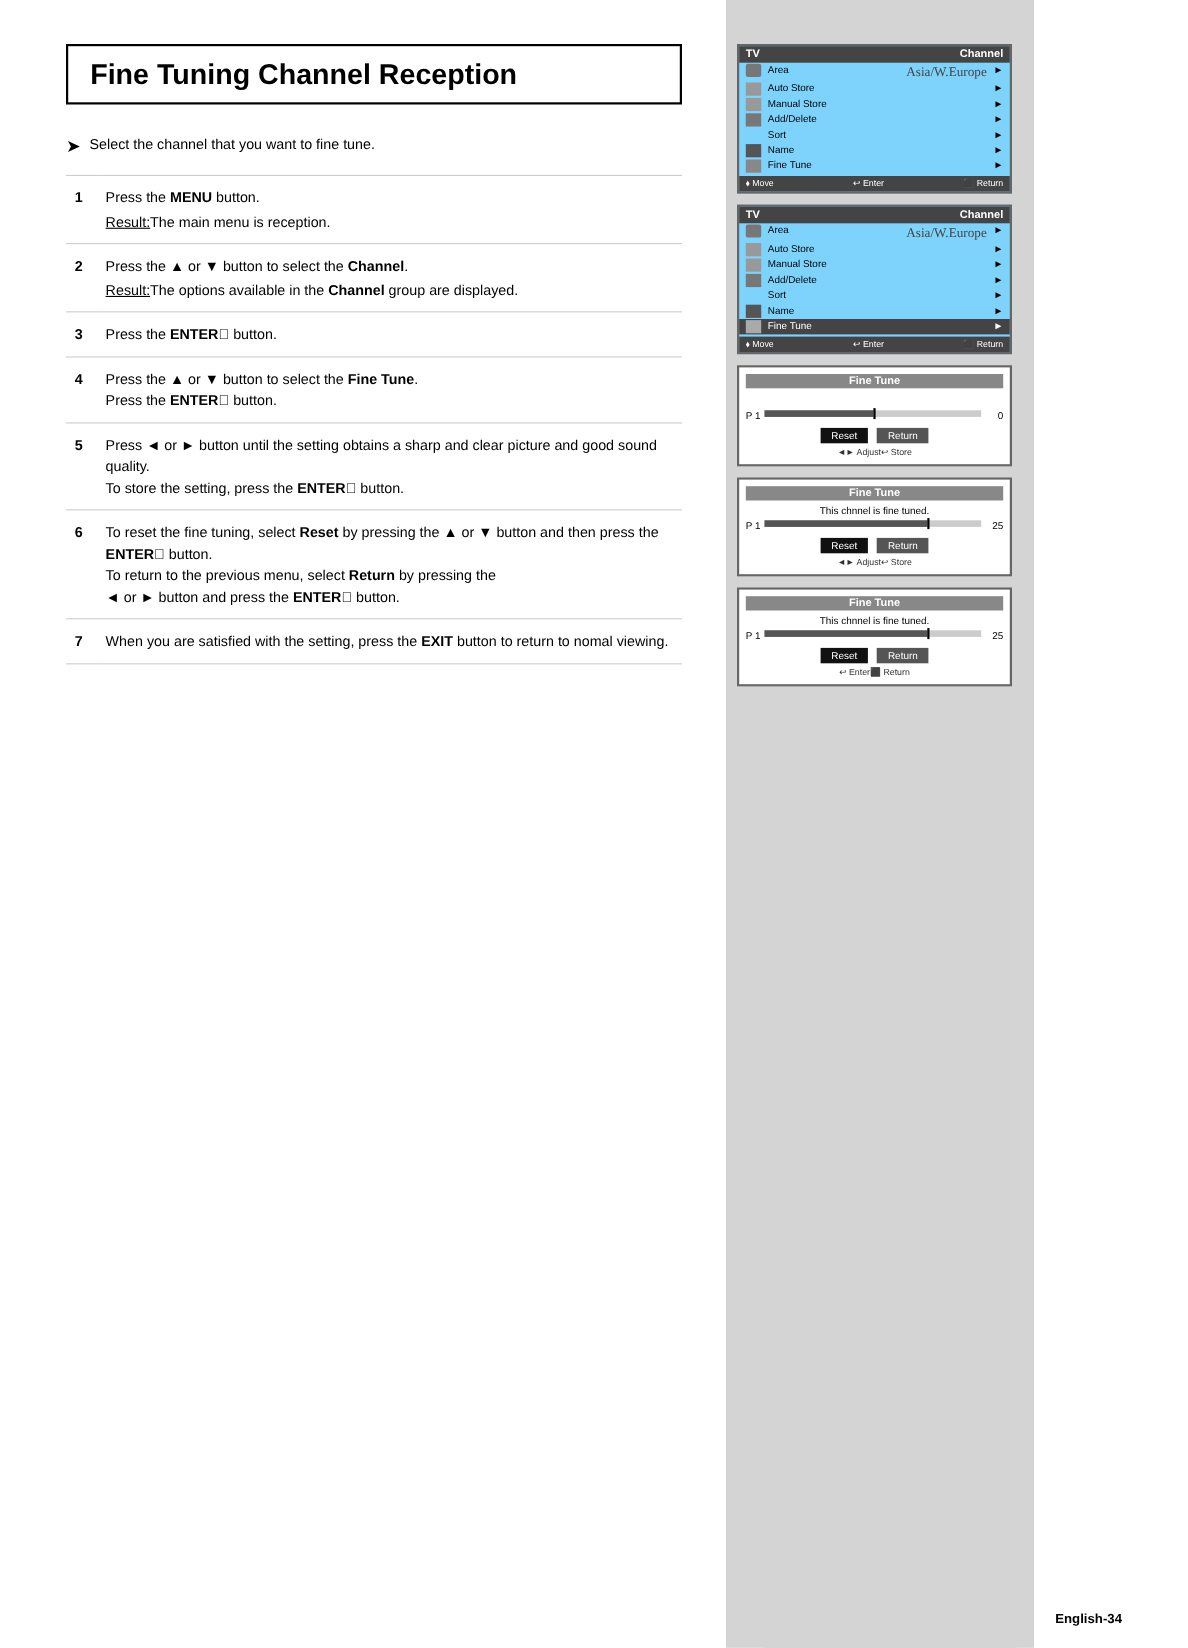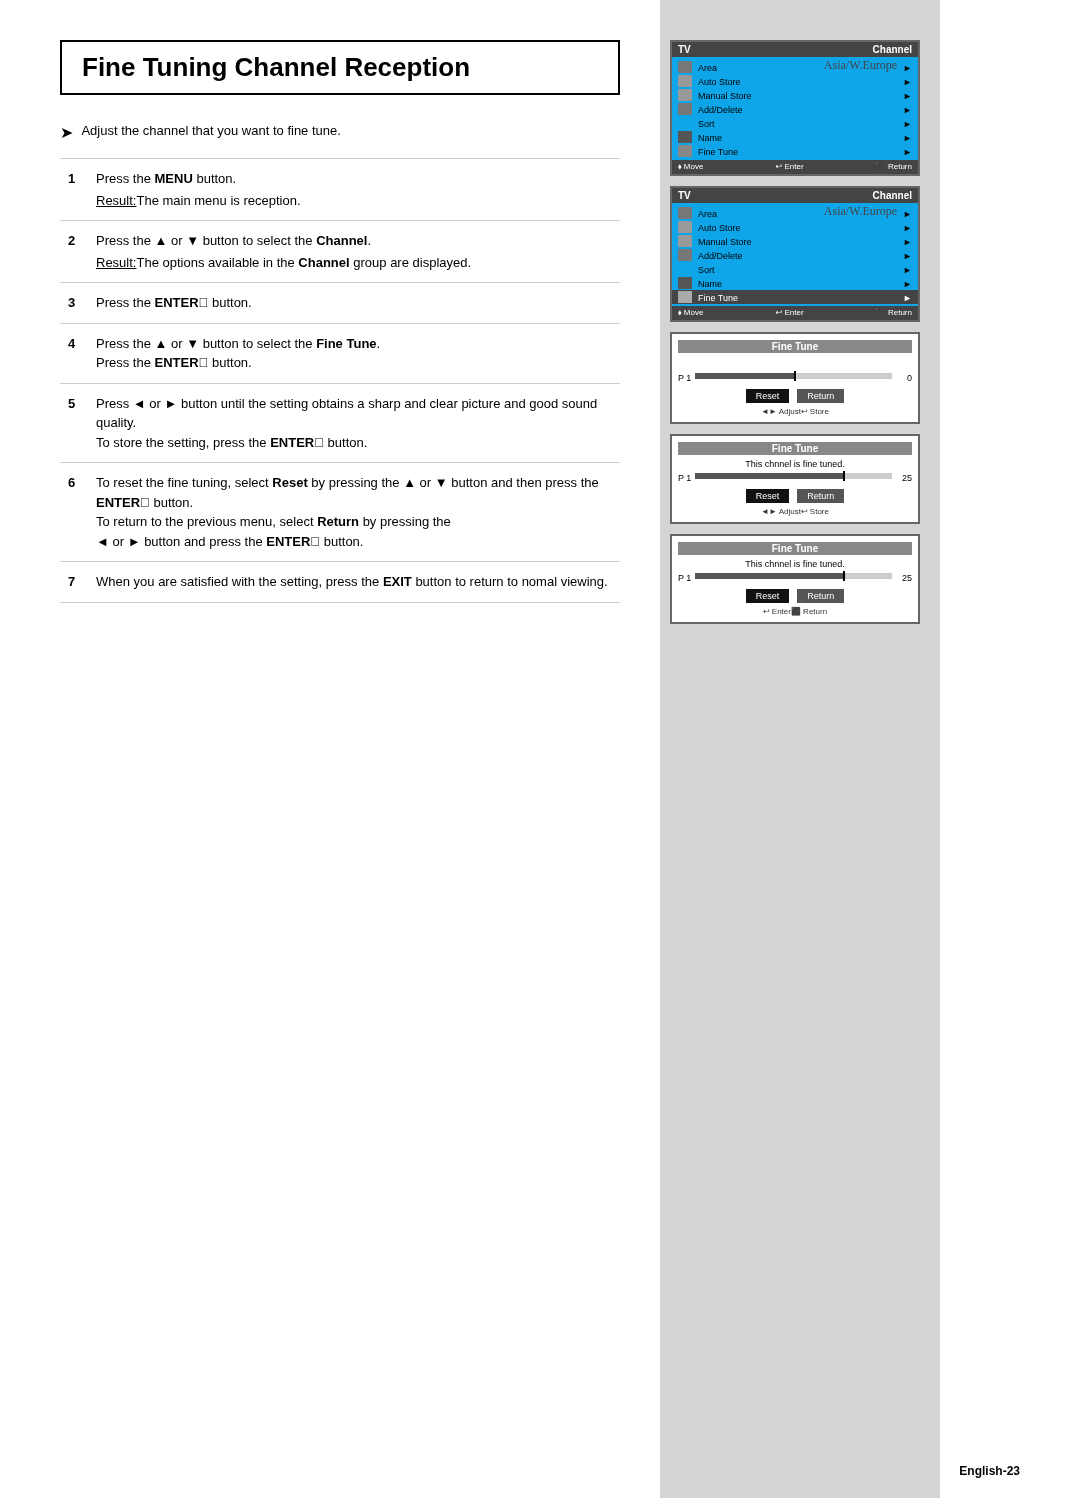--- a/index.html
+++ b/index.html
@@ -102,38 +102,38 @@
       margin-top: 2px;
     }
     .result-label {
       text-decoration: underline;
       font-weight: normal;
       white-space: nowrap;
     }
 
     
     .tv-screen {
-      background: #0ea5e9;
+      background: #7dd3fc;
       border: 2px solid #666;
       font-size: 10px;
       margin-bottom: 2px;
       position: relative;
     }
     .tv-header {
       background: #444;
       color: #fff;
       display: flex;
       justify-content: space-between;
       padding: 2px 6px;
       font-size: 10px;
       font-weight: bold;
     }
     .tv-menu-row {
       display: flex;
-      align-items: flex-end;
+      align-items: flex-start;
       padding: 1px 6px;
       font-size: 9px;
       gap: 6px;
     }
     .tv-menu-row.highlighted {
       background: #444;
       color: #fff;
     }
     .tv-menu-label {
       flex: 1;
@@ -250,21 +250,21 @@
 
 <div class="page">
 
   <div class="main-content">
 
     <div class="page-title">Fine Tuning Channel Reception</div>
 
 
     <div class="arrow-bullet">
       <span class="arrow">➤</span>
-      <span>Adjust the channel that you want to fine tune.</span>
+      <span>Select the channel that you want to fine tune.</span>
     </div>
 
     <table class="steps-table">
 
       <tbody>
           <tr>
         <td class="step-num">1</td>
         <td class="step-content">
           Press the <strong>MENU</strong> button.
           <div class="result-line">
@@ -319,21 +319,21 @@
 
       <tr>
         <td class="step-num">7</td>
         <td class="step-content">
           When you are satisfied with the setting, press the <strong>EXIT</strong> button to return to nomal viewing.
         </td>
       </tr>
     </tbody>
       </table>
 
-    <div class="page-number">English-23</div>
+    <div class="page-number">English-34</div>
   </div>
 
   <div class="sidebar">
 
     <div class="tv-screen">
       <div class="tv-header">
         <span>TV</span>
         <span>Channel</span>
       </div>
       <div class="tv-menu-row">

